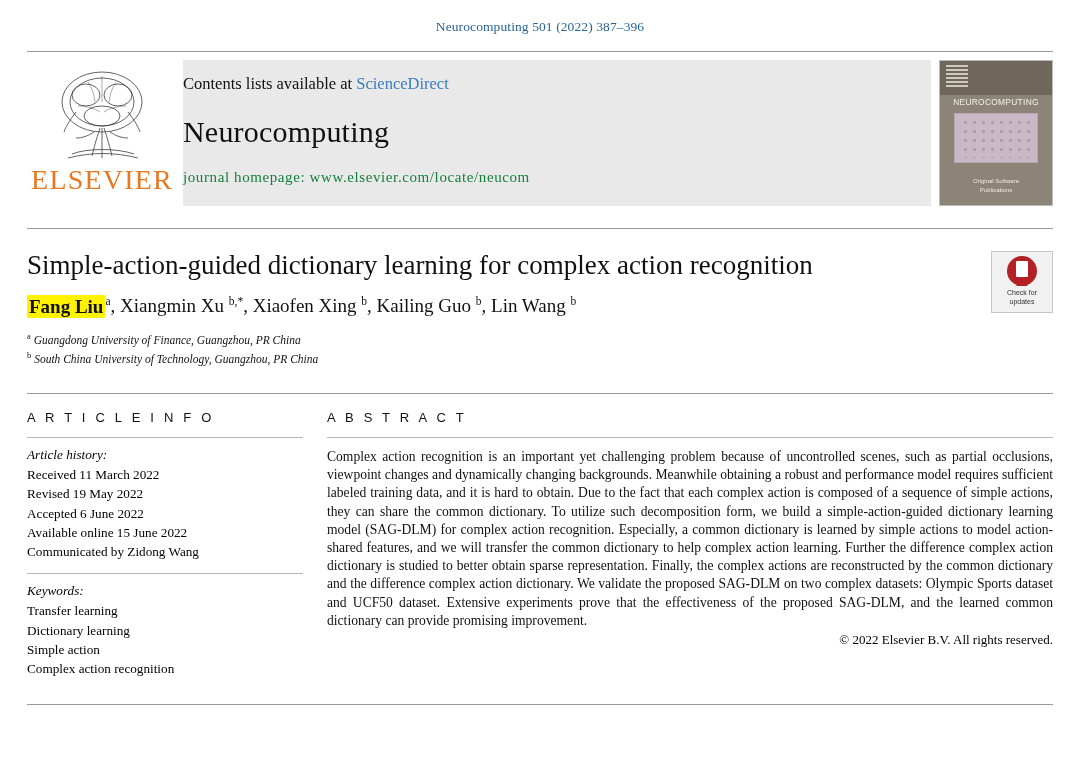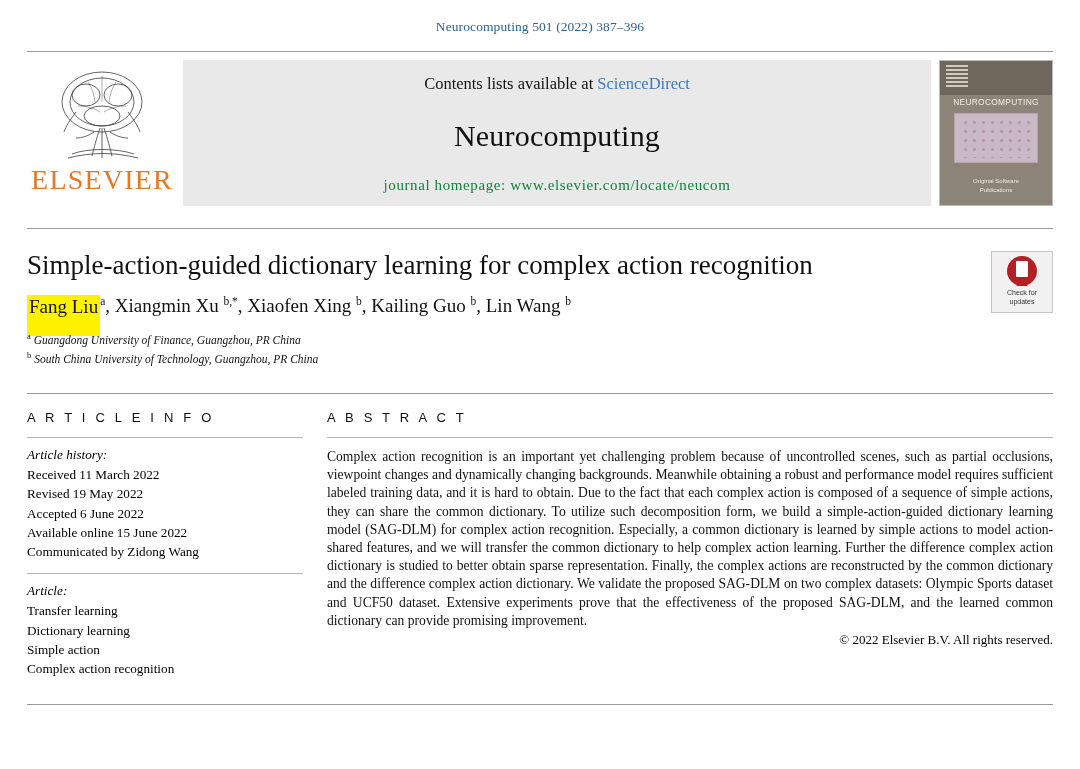--- a/index.html
+++ b/index.html
@@ -62,23 +62,22 @@
     color: #e87722;
     margin-top: -2px;
   }
   .journal-band {
     flex: 1;
     background: #e9e9e9;
     margin-left: 6px;
     margin-right: 8px;
     display: flex;
     flex-direction: column;
-    align-items: center;
     justify-content: space-between;
-    padding: 14px 0 12px 0;
+    padding: 14px 0 20px 0;
     box-sizing: border-box;
   }
   .contents-line {
     font-size: 16.5px;
     color: #111;
   }
   .contents-line .sd {
     color: #3a7bbf;
   }
   .journal-title {
@@ -166,22 +165,23 @@
     margin-top: 14px;
     font-size: 19px;
     color: #111;
   }
   .authors sup {
     font-size: 11.5px;
     vertical-align: super;
   }
   .hl {
     background: #fff200;
-    padding: 1px 2px 19px 2px;
+    padding: 1px 2px 1px 2px;
     border-radius: 1px;
+    font-weight: bold;
   }
   .affils {
     margin-top: 12px;
     font-size: 11.5px;
     font-style: italic;
     line-height: 1.55;
     color: #111;
   }
   .affils sup {
     font-style: normal;
@@ -391,21 +391,21 @@
       <div class="thin-rule"></div>
       <div class="info-title">Article history:</div>
       <div class="info-list">
         <div>Received 11 March 2022</div>
         <div>Revised 19 May 2022</div>
         <div>Accepted 6 June 2022</div>
         <div>Available online 15 June 2022</div>
         <div>Communicated by Zidong Wang</div>
       </div>
       <div class="thin-rule"></div>
-      <div class="info-title">Article:</div>
+      <div class="info-title">Keywords:</div>
       <div class="kw-list">
         <div>Transfer learning</div>
         <div>Dictionary learning</div>
         <div>Simple action</div>
         <div>Complex action recognition</div>
       </div>
     </div>
 
     <div class="col-right">
       <div class="sec-head">A B S T R A C T</div>

